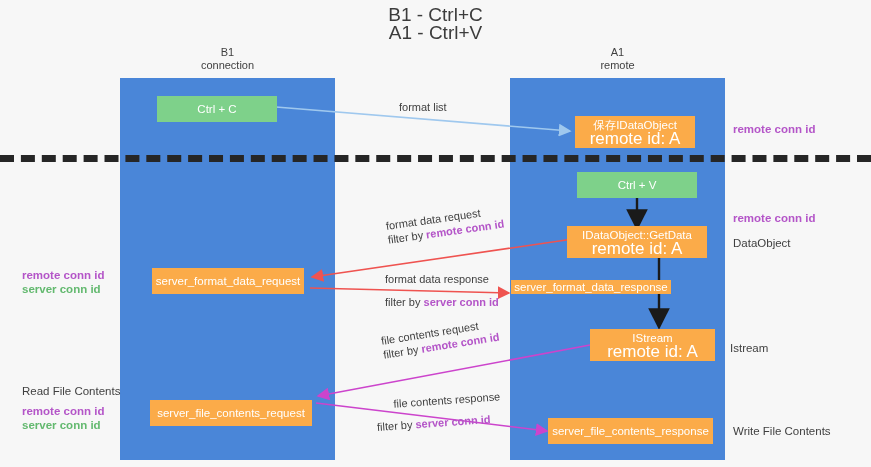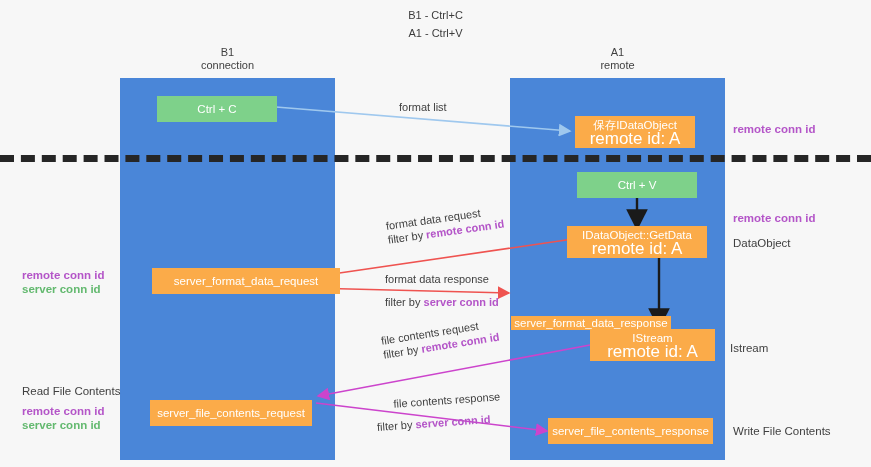--- a/index.html
+++ b/index.html
@@ -17,21 +17,21 @@
     height: 467px;
     background: #f7f7f7;
     overflow: hidden;
   }
   .abs { position: absolute; }
 
   
   #title {
     left: 0; top: 6px; width: 871px;
     text-align: center;
-    font-size: 11px;
+    font-size: 19px;
     line-height: 18px;
     color: #3c3c3c;
   }
   #title div { white-space: pre; }
 
   
   .col-head {
     text-align: center;
     font-size: 11px;
     line-height: 13px;
@@ -164,25 +164,25 @@
 
   <div class="abs node green" style="left:577px; top:172px; width:120px; height:26px;">
     <div>Ctrl + V</div>
   </div>
 
   <div class="abs node orange" style="left:567px; top:226px; width:140px; height:32px;">
     <div>IDataObject::GetData</div>
     <div class="l2">remote id: A</div>
   </div>
 
-  <div class="abs node orange" style="left:152px; top:268px; width:188px; height:26px;">
+  <div class="abs node orange" style="left:152px; top:268px; width:152px; height:26px;">
     <div>server_format_data_request</div>
   </div>
 
-  <div class="abs node orange" style="left:511px; top:280px; width:160px; height:14px;margin-top:36px;">
+  <div class="abs node orange" style="left:511px; top:280px; width:160px; height:14px;">
     <div>server_format_data_response</div>
   </div>
 
   <div class="abs node orange" style="left:590px; top:329px; width:125px; height:32px;">
     <div>IStream</div>
     <div class="l2">remote id: A</div>
   </div>
 
   <div class="abs node orange" style="left:150px; top:400px; width:162px; height:26px;">
     <div>server_file_contents_request</div>

